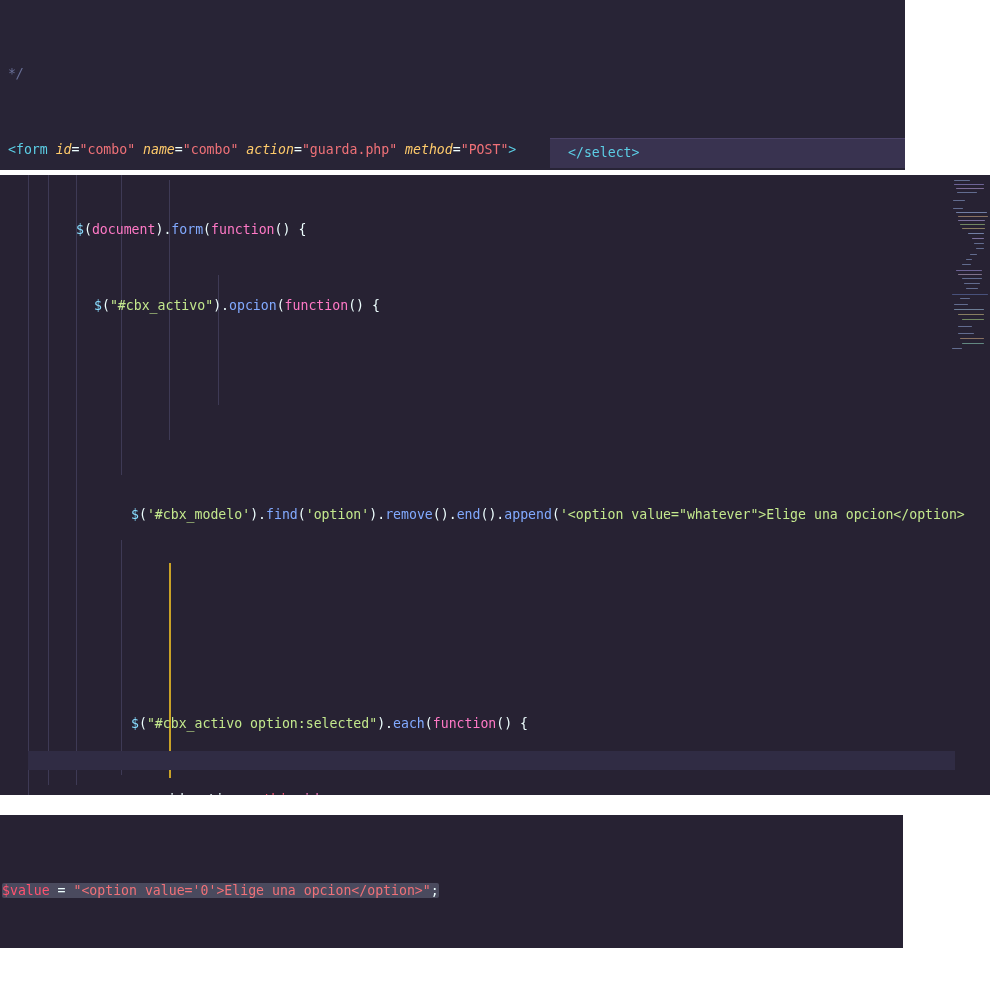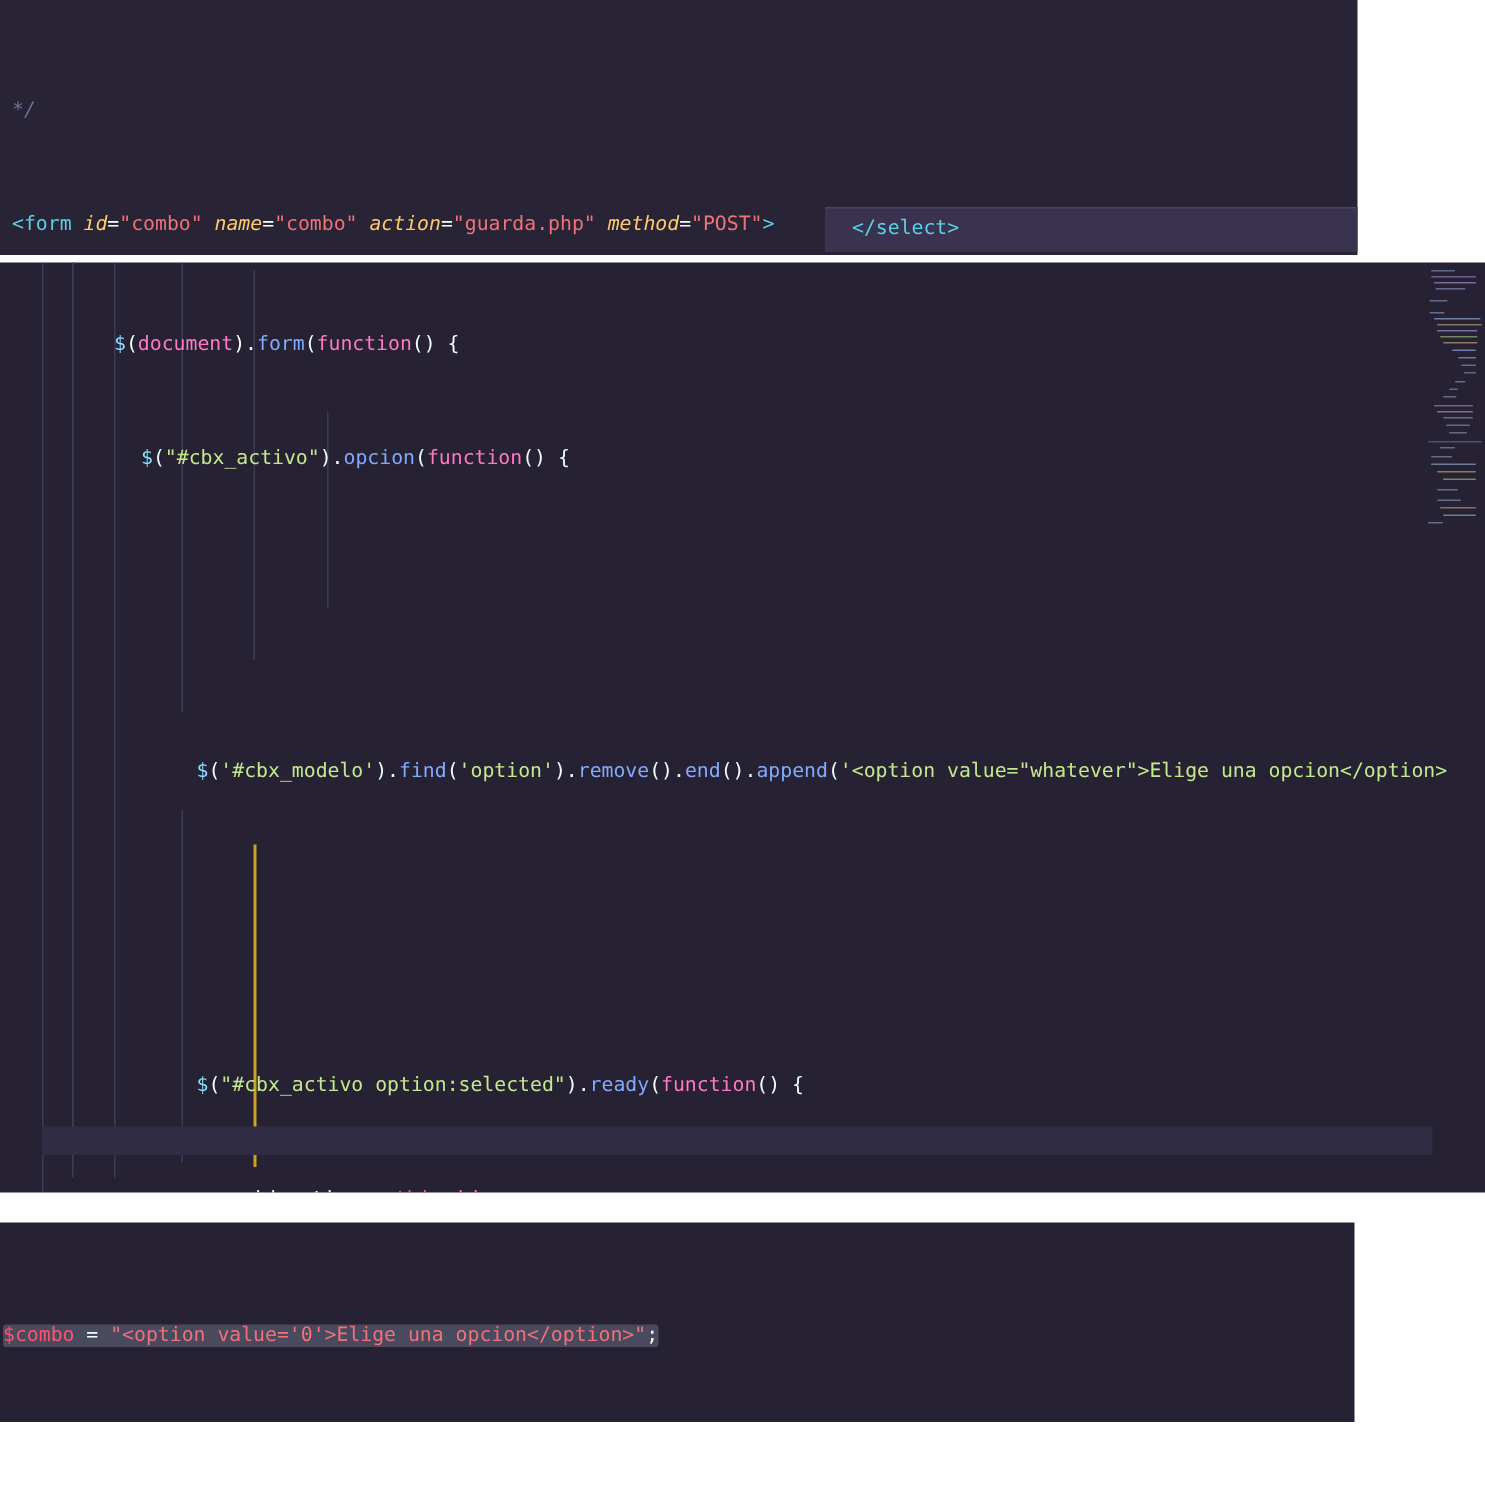--- a/index.html
+++ b/index.html
@@ -98,21 +98,21 @@
     <div class="ln" style="padding-left:94px;"><span class="cyan">$</span><span class="white">(</span><span class="str2">"#cbx_activo"</span><span class="white">).</span><span class="fn">opcion</span><span class="white">(</span><span class="magenta">function</span><span class="white">() {</span></div>
 
     <div class="ln">&nbsp;</div>
     <div class="ln">&nbsp;</div>
 
     <div class="ln" style="padding-left:131px;"><span class="cyan">$</span><span class="white">(</span><span class="str2">'#cbx_modelo'</span><span class="white">).</span><span class="fn">find</span><span class="white">(</span><span class="str2">'option'</span><span class="white">).</span><span class="fn">remove</span><span class="white">().</span><span class="fn">end</span><span class="white">().</span><span class="fn">append</span><span class="white">(</span><span class="str2">'&lt;option value="whatever"&gt;Elige una opcion&lt;/option&gt;</span></div>
 
     <div class="ln">&nbsp;</div>
     <div class="ln">&nbsp;</div>
 
-    <div class="ln" style="padding-left:131px;"><span class="cyan">$</span><span class="white">(</span><span class="str2">"#cbx_activo option:selected"</span><span class="white">).</span><span class="fn">ready</span><span class="white">(</span><span class="magenta">function</span><span class="white">() {</span></div>
+    <div class="ln" style="padding-left:131px;"><span class="cyan">$</span><span class="white">(</span><span class="str2">"#cbx_activo option:selected"</span><span class="white">).</span><span class="fn">each</span><span class="white">(</span><span class="magenta">function</span><span class="white">() {</span></div>
 
     <div class="ln" style="padding-left:168px;"><span class="white">id_activo = </span><span class="pink">this</span><span class="white">.</span><span class="magenta">id</span></div>
 
     
 
     
 
     
 
     
@@ -197,21 +197,21 @@
     <div class="mm" style="left:10px;top:155px;width:16px;background:#6d7aa0;"></div>
     <div class="mm" style="left:12px;top:160px;width:24px;background:#9a7f6a;"></div>
     <div class="mm" style="left:14px;top:165px;width:22px;background:#6d9a8f;"></div>
     <div class="mm" style="left:4px;top:170px;width:10px;background:#6d7aa0;"></div>
   </div>
 </div>
 
 <div class="shot" id="block3">
   <div class="code" style="position:absolute;left:0;top:9px;width:903px;">
 
-    <div class="ln" style="padding-left:2px;"><span class="sel"><span class="pink">$combo</span><span class="white"> = </span><span class="str">"&lt;option value='0'&gt;Elige una opcion&lt;/option&gt;"</span><span class="white">;</span></span></div>
+    <div class="ln" style="padding-left:2px;"><span class="sel"><span class="pink">$value</span><span class="white"> = </span><span class="str">"&lt;option value='0'&gt;Elige una opcion&lt;/option&gt;"</span><span class="white">;</span></span></div>
 
     
 
     
 
     
 
     
 
     

